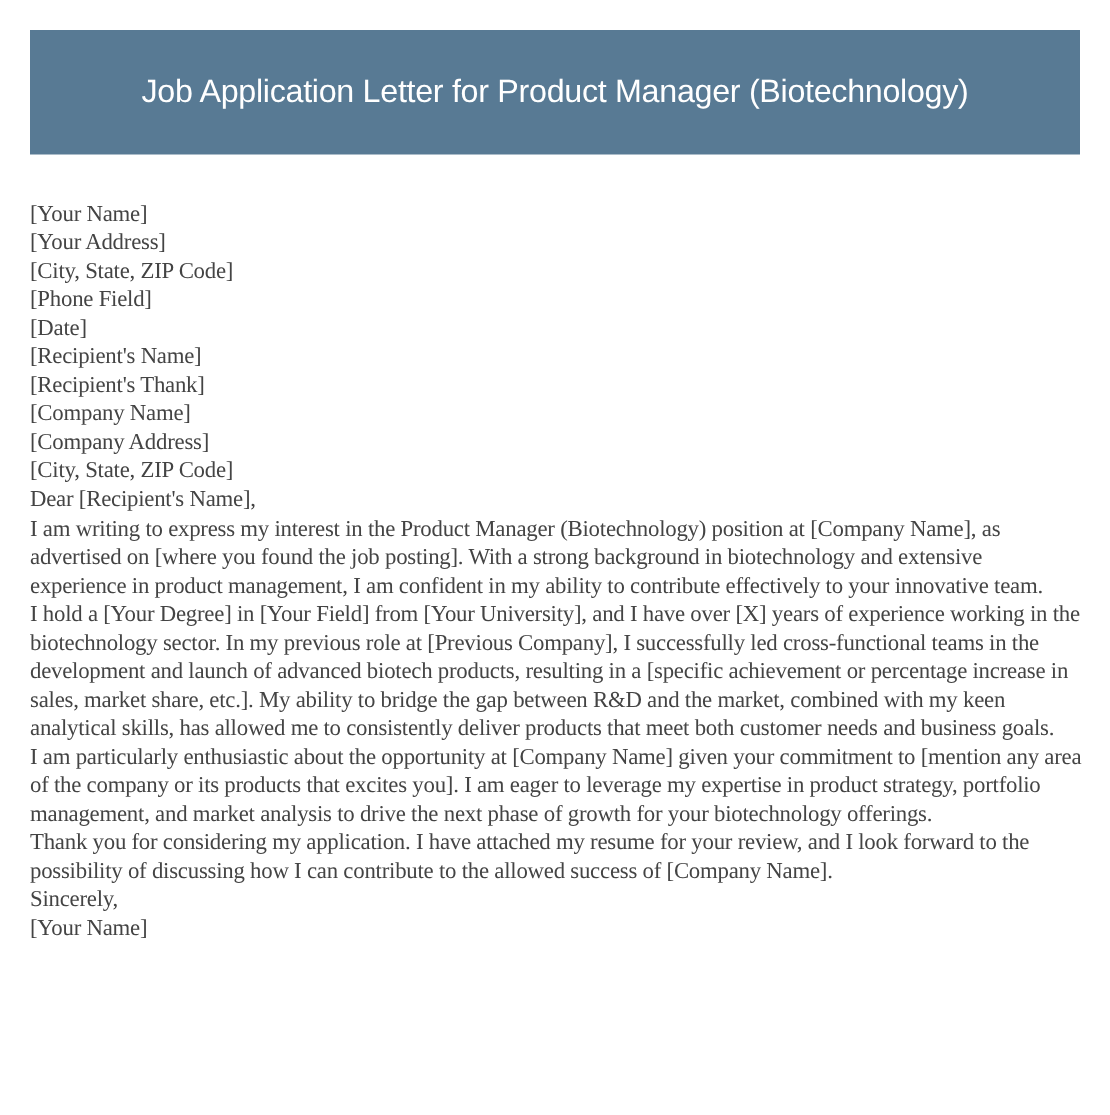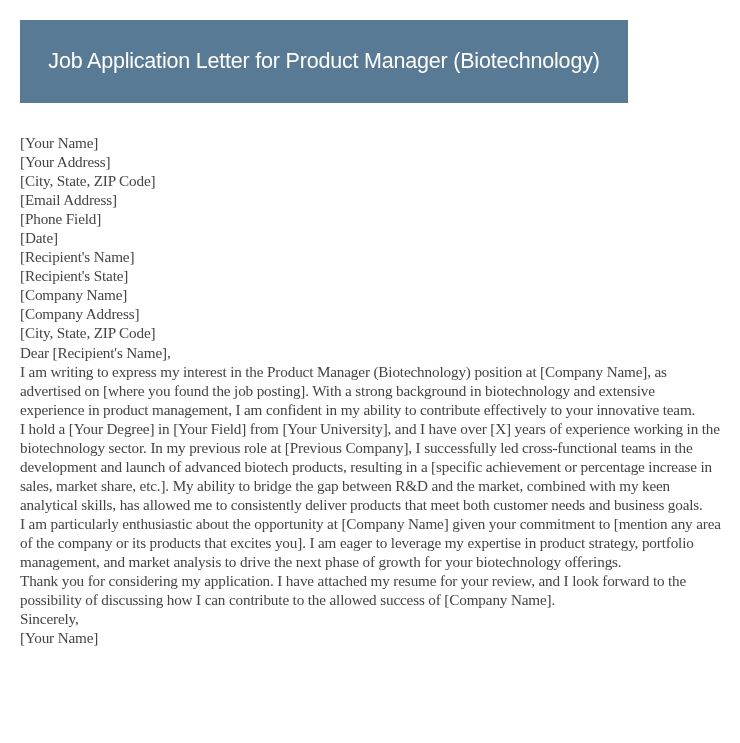--- a/index.html
+++ b/index.html
@@ -11,21 +11,21 @@
       width: 740px;
       height: 743px;
       overflow: hidden;
       position: relative;
       font-family: "Liberation Sans", "DejaVu Sans", sans-serif;
     }
     .banner {
       position: absolute;
       left: 20px;
       top: 20px;
-      width: 608px;
+      width: 700px;
       height: 83px;
       background: #587a94;
       display: flex;
       align-items: center;
       justify-content: center;
     }
     .banner-title {
       color: #ffffff;
       font-size: 21.5px;
       letter-spacing: -0.2px;
@@ -57,27 +57,26 @@
 
 <div class="banner">
   <h1 class="banner-title">Job Application Letter for Product Manager (Biotechnology)</h1>
 </div>
 
 <div class="letter">
   <div>
     <span class="block-line">[Your Name]</span>
     <span class="block-line">[Your Address]</span>
     <span class="block-line">[City, State, ZIP Code]</span>
-    <span class="block-line">[Email Address]</span>
     <span class="block-line">[Phone Field]</span>
     <span class="block-line">[Date]</span>
   </div>
   <div>
     <span class="block-line">[Recipient's Name]</span>
-    <span class="block-line">[Recipient's State]</span>
+    <span class="block-line">[Recipient's Thank]</span>
     <span class="block-line">[Company Name]</span>
     <span class="block-line">[Company Address]</span>
     <span class="block-line">[City, State, ZIP Code]</span>
   </div>
   <p>Dear [Recipient's Name],</p>
   <p>I am writing to express my interest in the Product Manager (Biotechnology) position at [Company Name], as advertised on [where you found the job posting]. With a strong background in biotechnology and extensive experience in product management, I am confident in my ability to contribute effectively to your innovative team.</p>
   <p>I hold a [Your Degree] in [Your Field] from [Your University], and I have over [X] years of experience working in the biotechnology sector. In my previous role at [Previous Company], I successfully led cross-functional teams in the development and launch of advanced biotech products, resulting in a [specific achievement or percentage increase in sales, market share, etc.]. My ability to bridge the gap between R&amp;D and the market, combined with my keen analytical skills, has allowed me to consistently deliver products that meet both customer needs and business goals.</p>
   <p>I am particularly enthusiastic about the opportunity at [Company Name] given your commitment to [mention any area of the company or its products that excites you]. I am eager to leverage my expertise in product strategy, portfolio management, and market analysis to drive the next phase of growth for your biotechnology offerings.</p>
   <p>Thank you for considering my application. I have attached my resume for your review, and I look forward to the possibility of discussing how I can contribute to the allowed success of [Company Name].</p>
   <p>Sincerely,</p>

